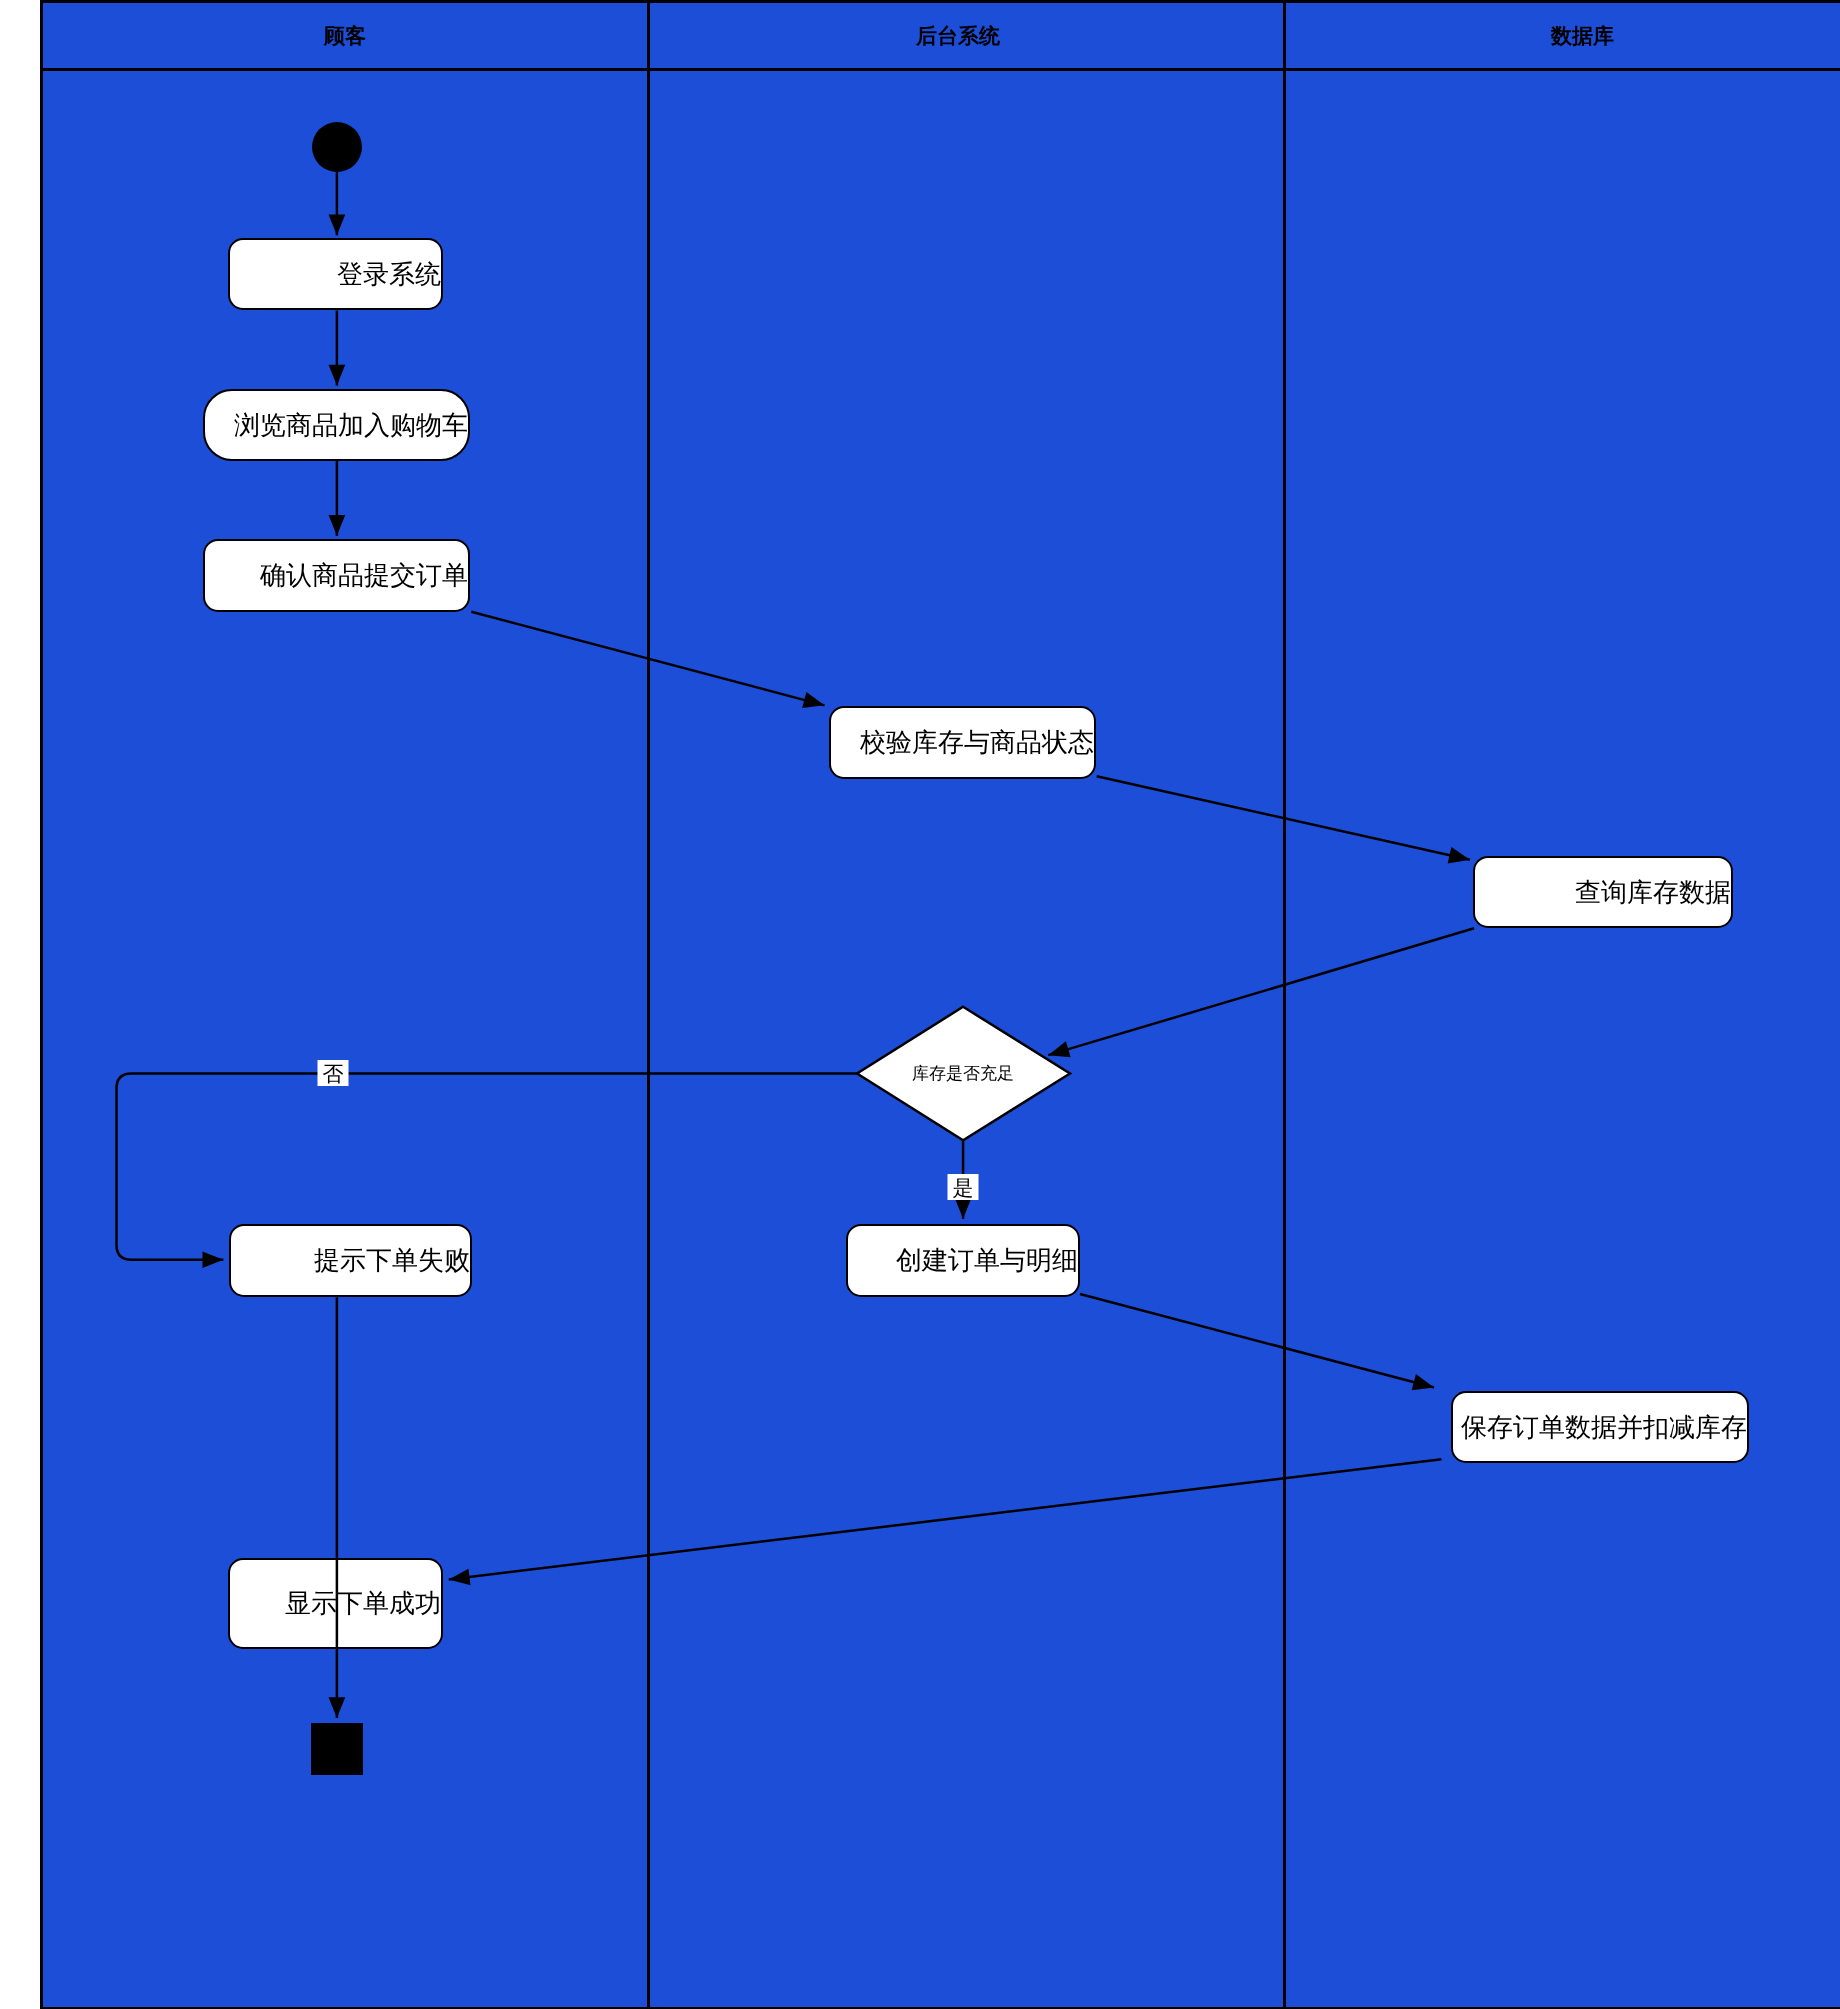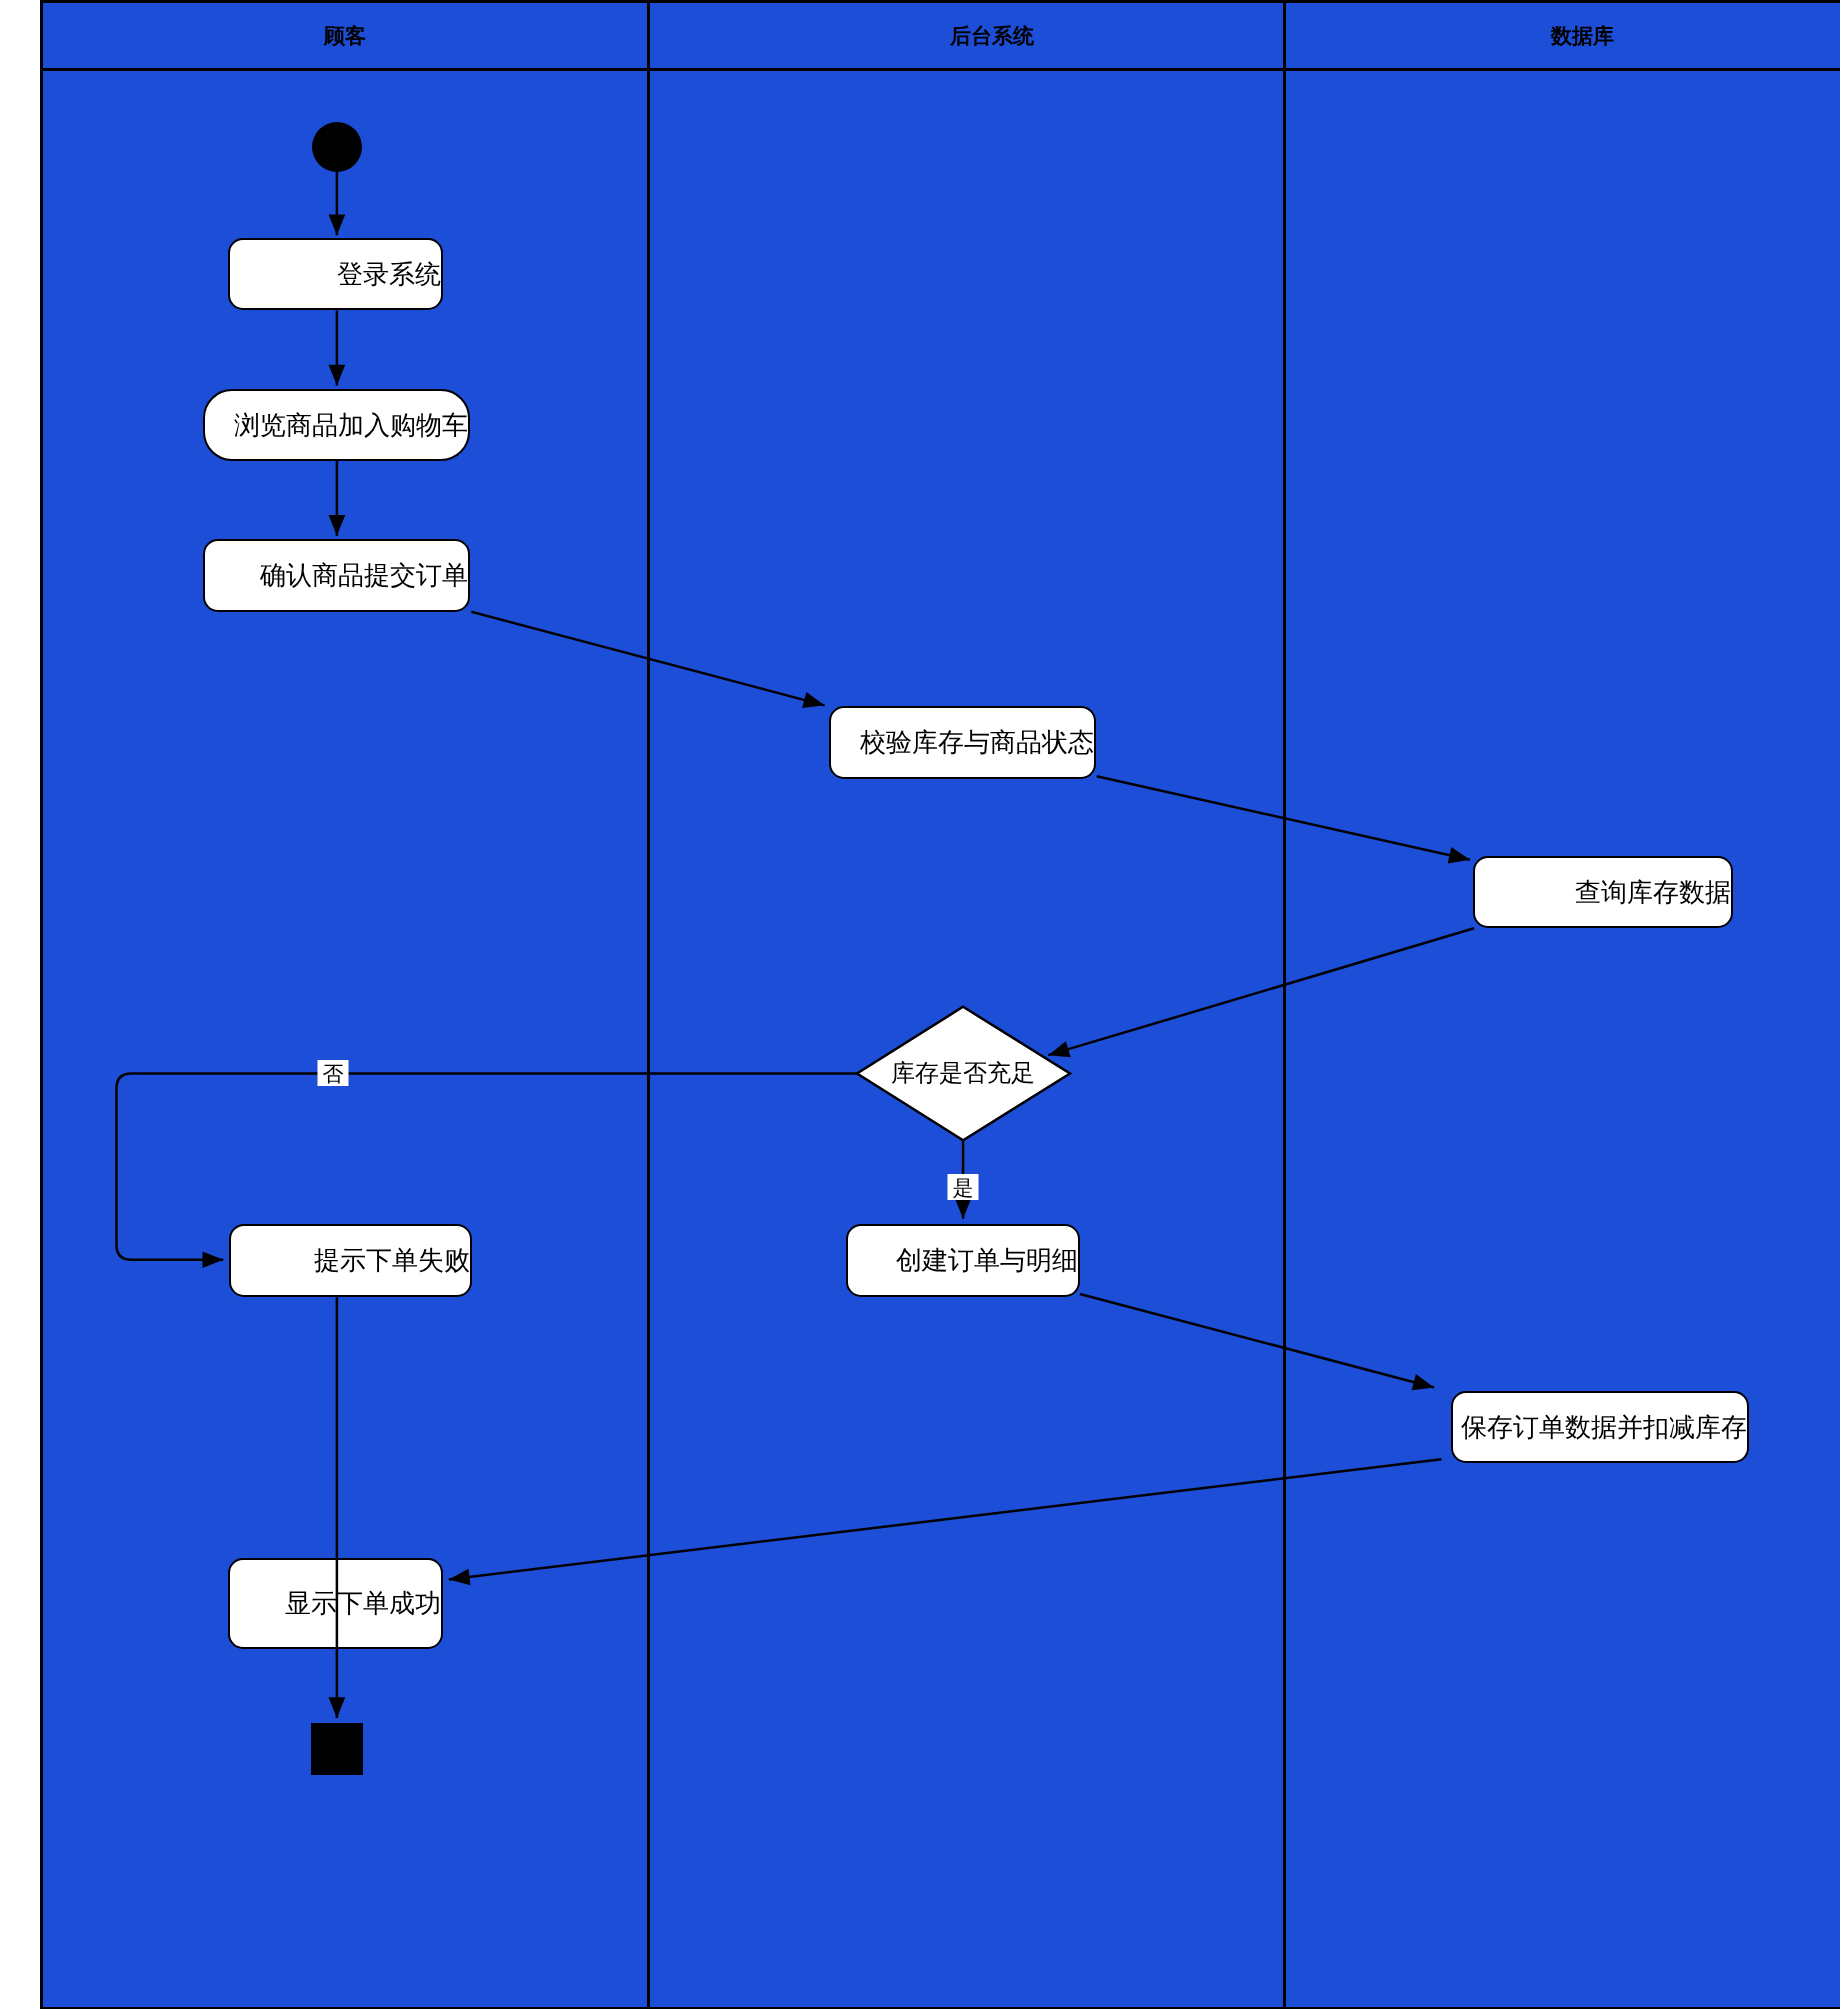--- a/index.html
+++ b/index.html
@@ -29,37 +29,37 @@
   }
   .start-node{position:absolute;width:50px;height:50px;border-radius:50%;background:#000;z-index:1;}
   .end-node{position:absolute;width:52px;height:52px;background:#000;z-index:1;}
   svg.edges{position:absolute;left:0;top:0;z-index:2;pointer-events:none;}
   .edge-label{
     position:absolute;z-index:3;background:#fff;
     font-size:21px;line-height:1;padding:2.5px 5px;
     transform:translate(-50%,-50%);white-space:nowrap;
   }
   .diamond-label{
-    position:absolute;z-index:3;font-size:24px;line-height:1;
+    position:absolute;z-index:3;font-size:17px;line-height:1;
     transform:translate(-50%,-50%);white-space:nowrap;
   }
 </style>
 </head>
 <body>
 
 <div class="canvas">
 
   <div class="divider-v" style="left:604px;"></div>
   <div class="divider-v" style="left:1240px;"></div>
   <div class="header-sep"></div>
 
   <div class="lane-title" style="left:0;width:604px;">
     <span>顾客</span>
   </div>
-  <div class="lane-title" style="left:632px;width:634px;">
+  <div class="lane-title" style="left:598px;width:634px;">
     <span>后台系统</span>
   </div>
   <div class="lane-title" style="left:1242px;width:595px;">
     <span>数据库</span>
   </div>
 
   <div class="start-node" style="left:269px;top:119px;"></div>
 
   <div class="node" style="left:185px;top:235px;width:215px;height:72px;">
     <span>登录系统</span>

